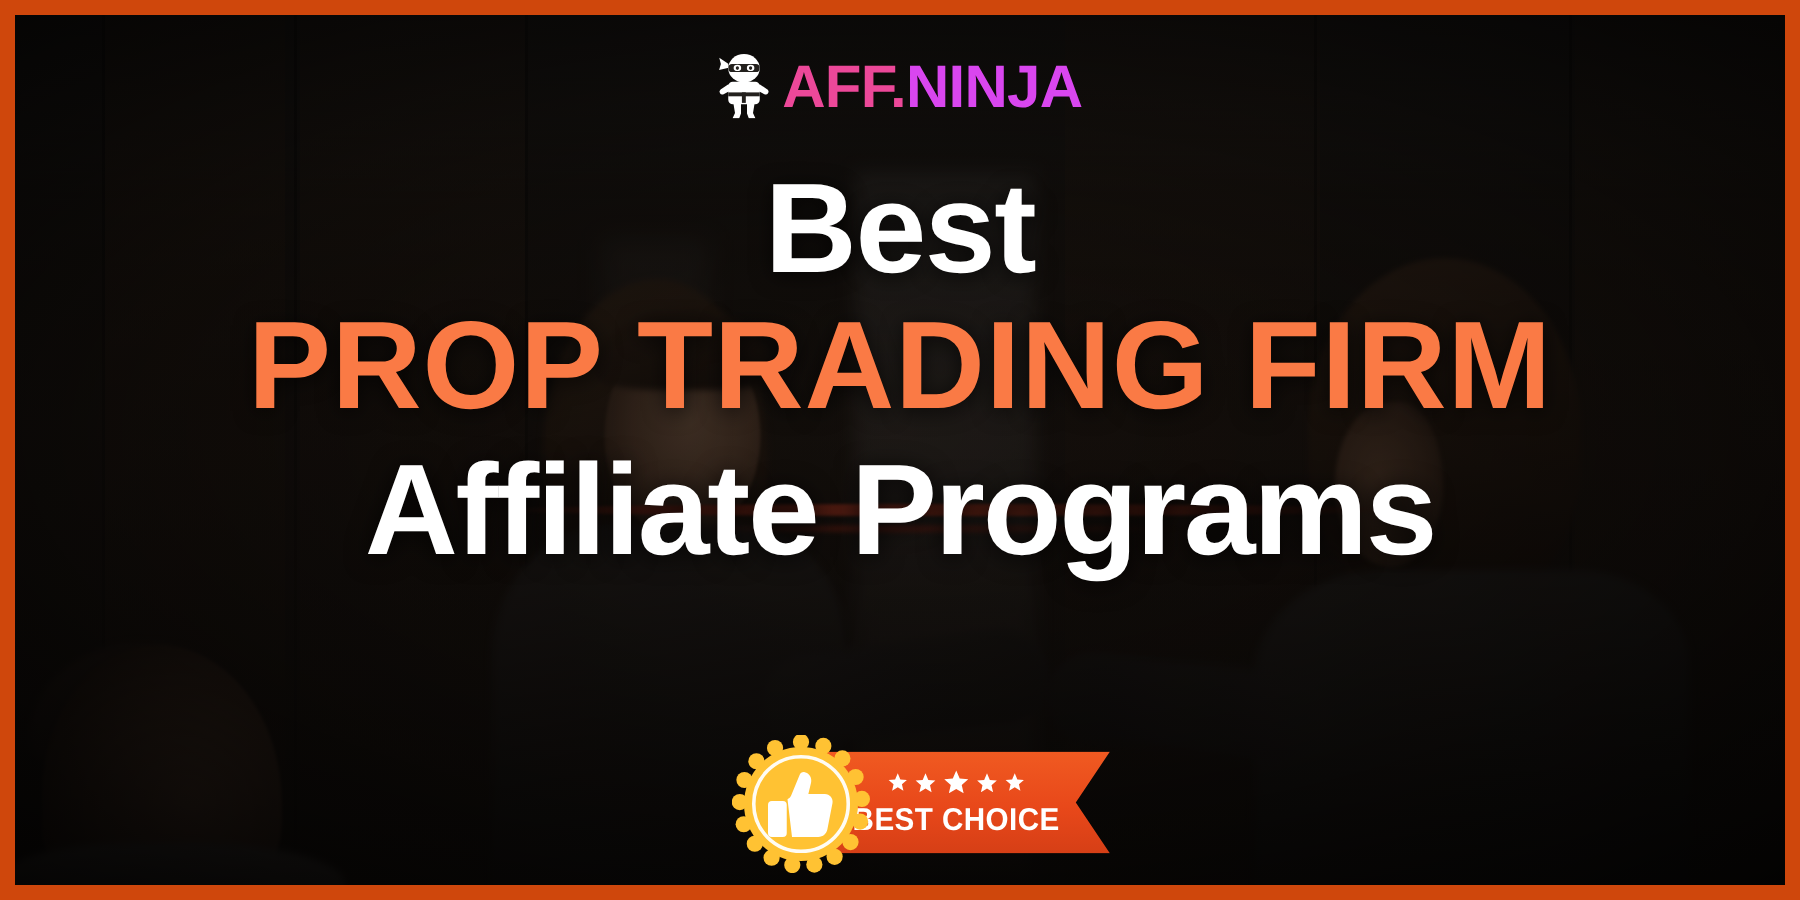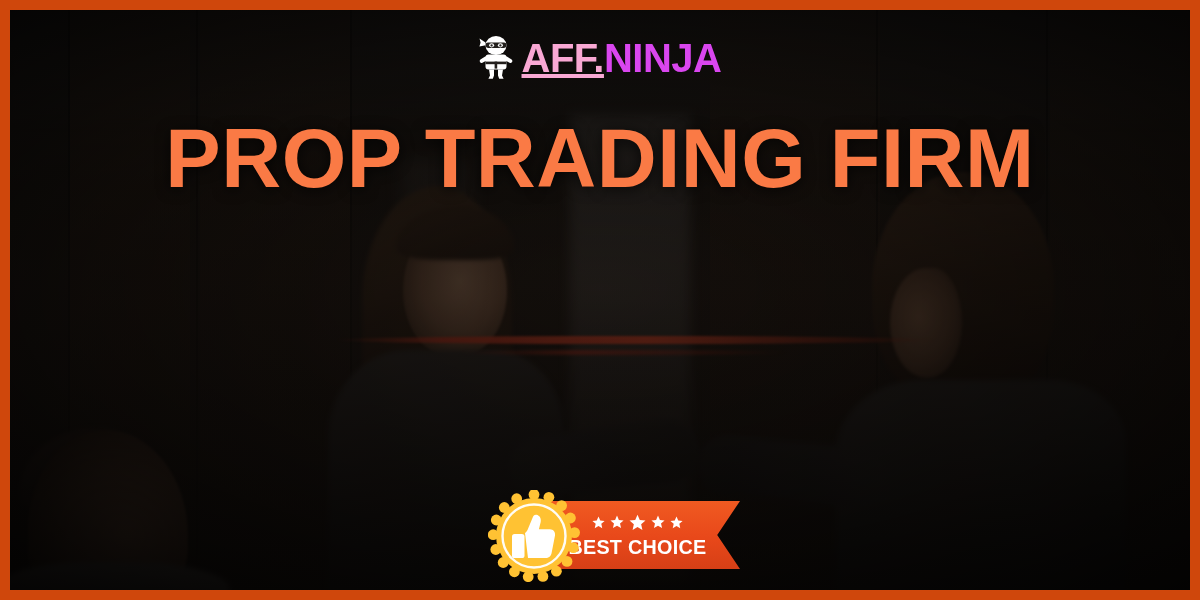--- a/index.html
+++ b/index.html
@@ -254,21 +254,21 @@
     height: 52px;
   }
   .ninja-icon { display: block; }
   .logo-text {
     font-size: 40px;
     font-weight: bold;
     letter-spacing: -0.5px;
     line-height: 1;
     white-space: nowrap;
   }
-  .logo-aff { color: #f9a8d4; text-decoration: underline; }
+  .logo-aff { color: #ec4899; }
   .logo-ninja { color: #d946ef; }
 
   
   .headline {
     margin-top: 26px;
     text-align: center;
     width: 100%;
   }
   .line-best {
     font-size: 85px;
@@ -425,21 +425,23 @@
           <ellipse cx="21.4" cy="12.4" rx="1.1" ry="1.2" fill="#23201d"></ellipse>
 
           <rect x="6.5" y="28.6" width="21" height="2.6" fill="#23201d"></rect>
           <rect x="15.6" y="28.6" width="2.6" height="7" fill="#23201d"></rect>
         </svg>
       </span>
       <span class="logo-text"><span class="logo-aff">AFF.</span><span class="logo-ninja">NINJA</span></span>
     </div>
 
     <div class="headline">
+      <div class="line-best">Best</div>
       <div class="line-prop">PROP TRADING FIRM</div>
+      <div class="line-affiliate">Affiliate Programs</div>
     </div>
 
   </div>
 
   <div class="badge">
 
     <div class="ribbon-wrap">
       <div class="ribbon"></div>
       <div class="ribbon-inner">
         <div class="stars">

